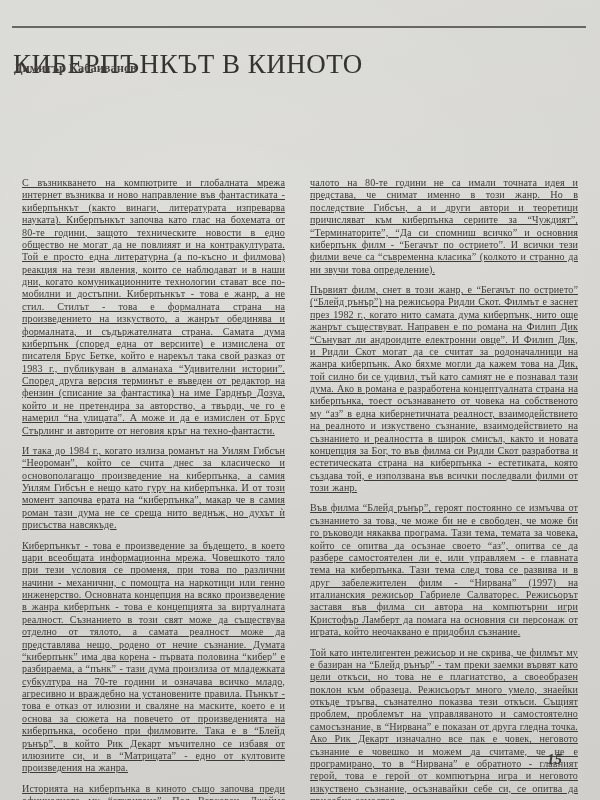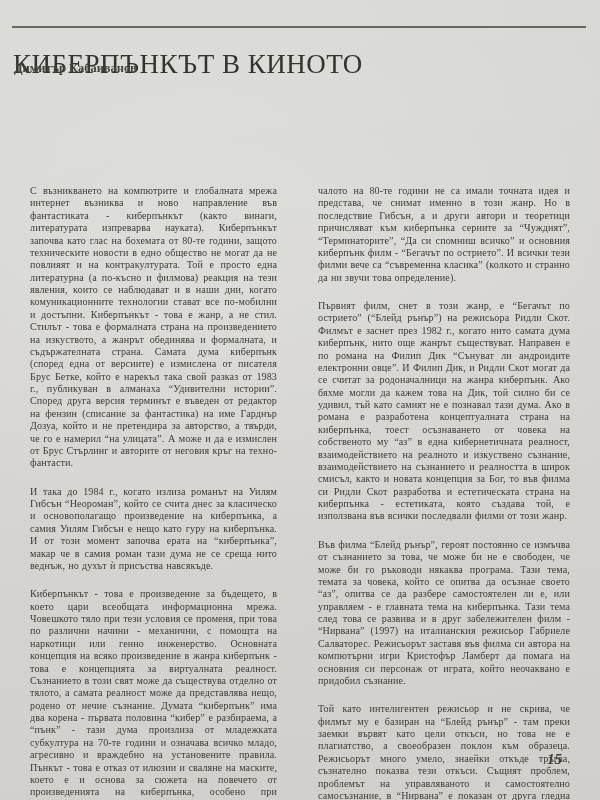--- a/index.html
+++ b/index.html
@@ -62,23 +62,24 @@
     text-align: justify;
     font-size: 10.1px;
     line-height: 12.38px;
     letter-spacing: 0.1px;
     word-spacing: 0.5px;
     color: #3d3b37;
   }
   .col-left  { width: 279px; }
   .col-right { width: 284px; }
   .para {
-    margin: 16px;
+    margin: 8px;
     padding: 0;
     text-align: justify;
+    text-decoration: underline;
   }
   .page-number {
     position: absolute;
     right: 38px;
     top: 751px;
     font-size: 15px;
     font-weight: bold;
     color: #3e3c38;
     font-style: italic;
   }

